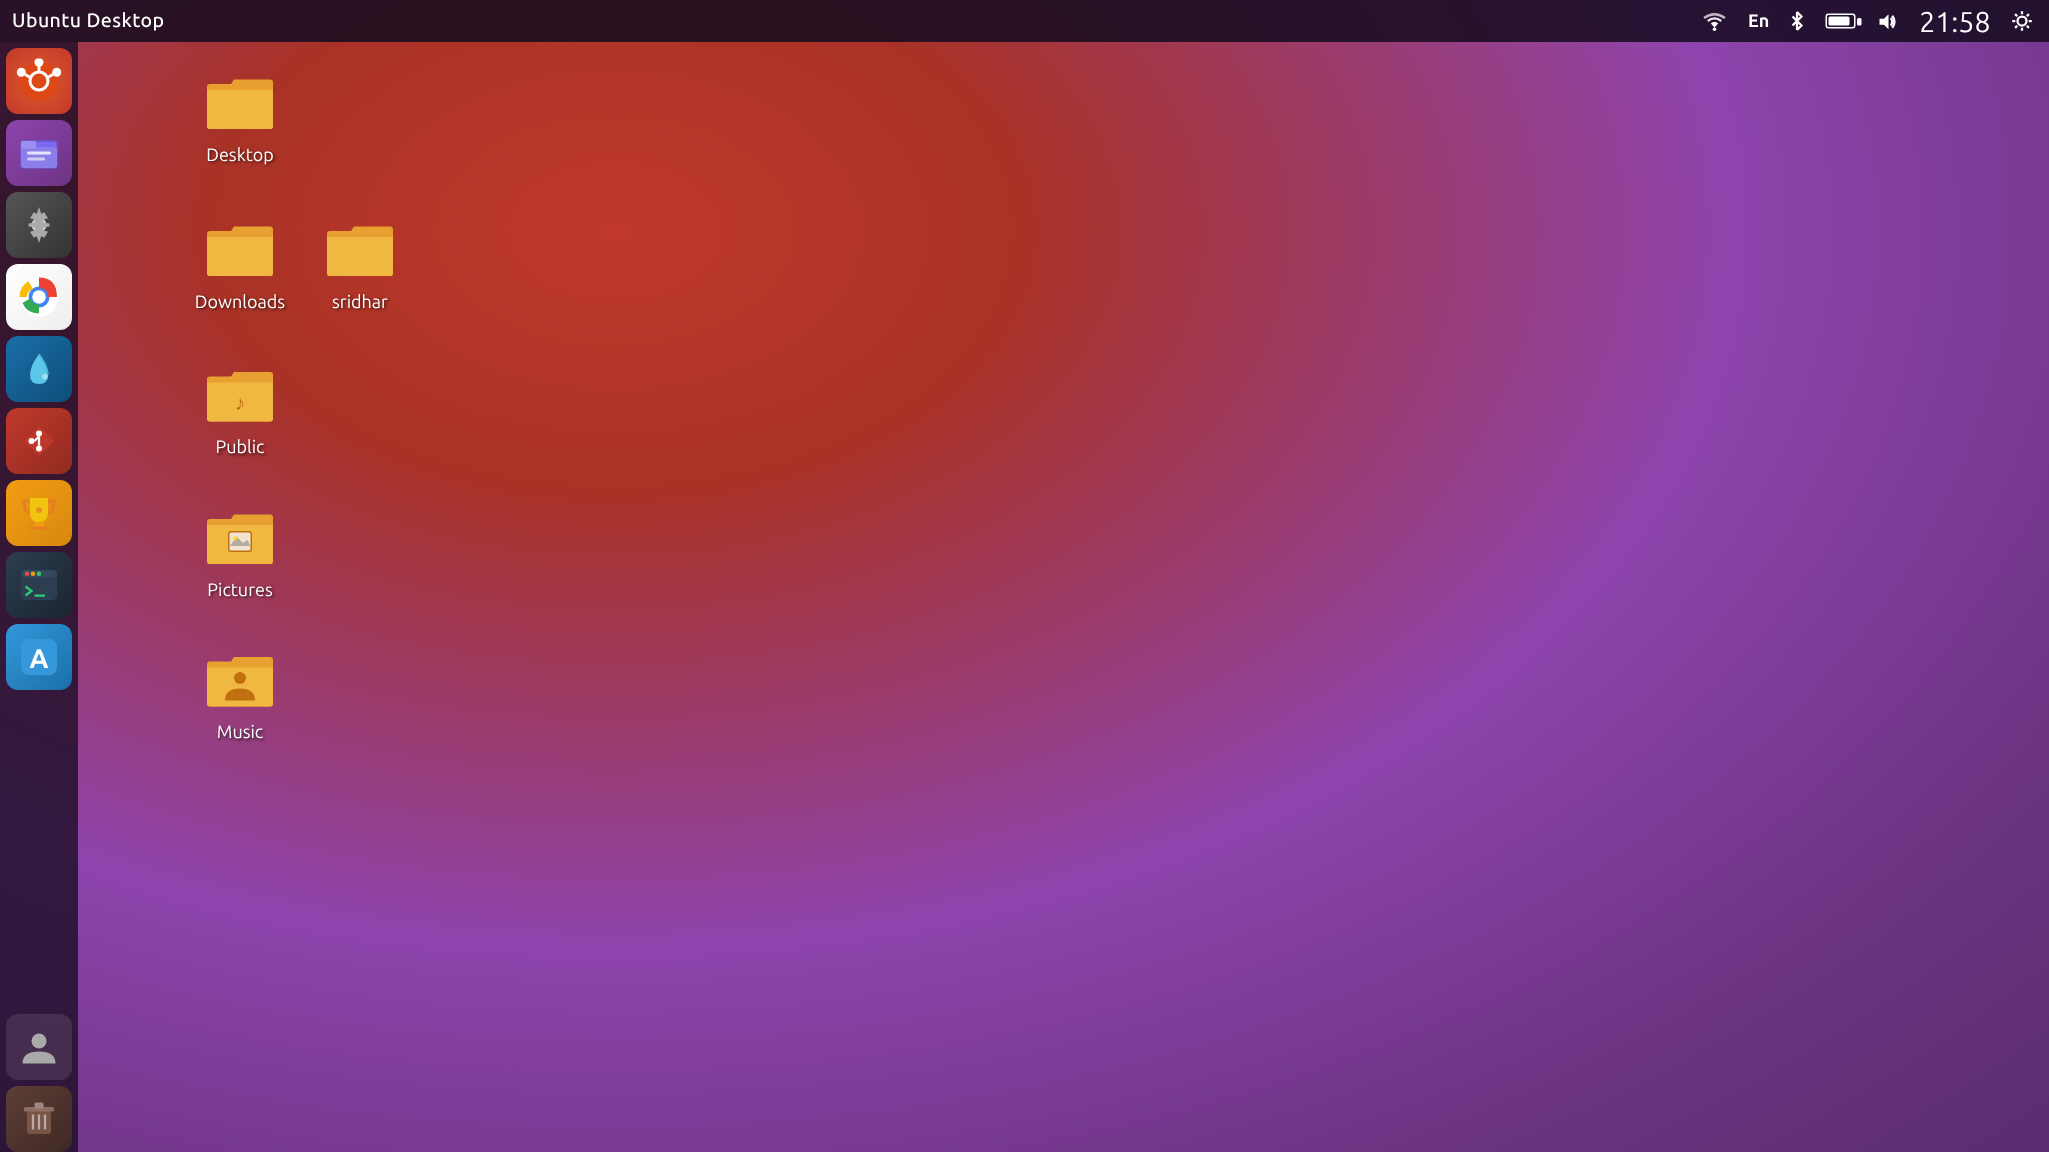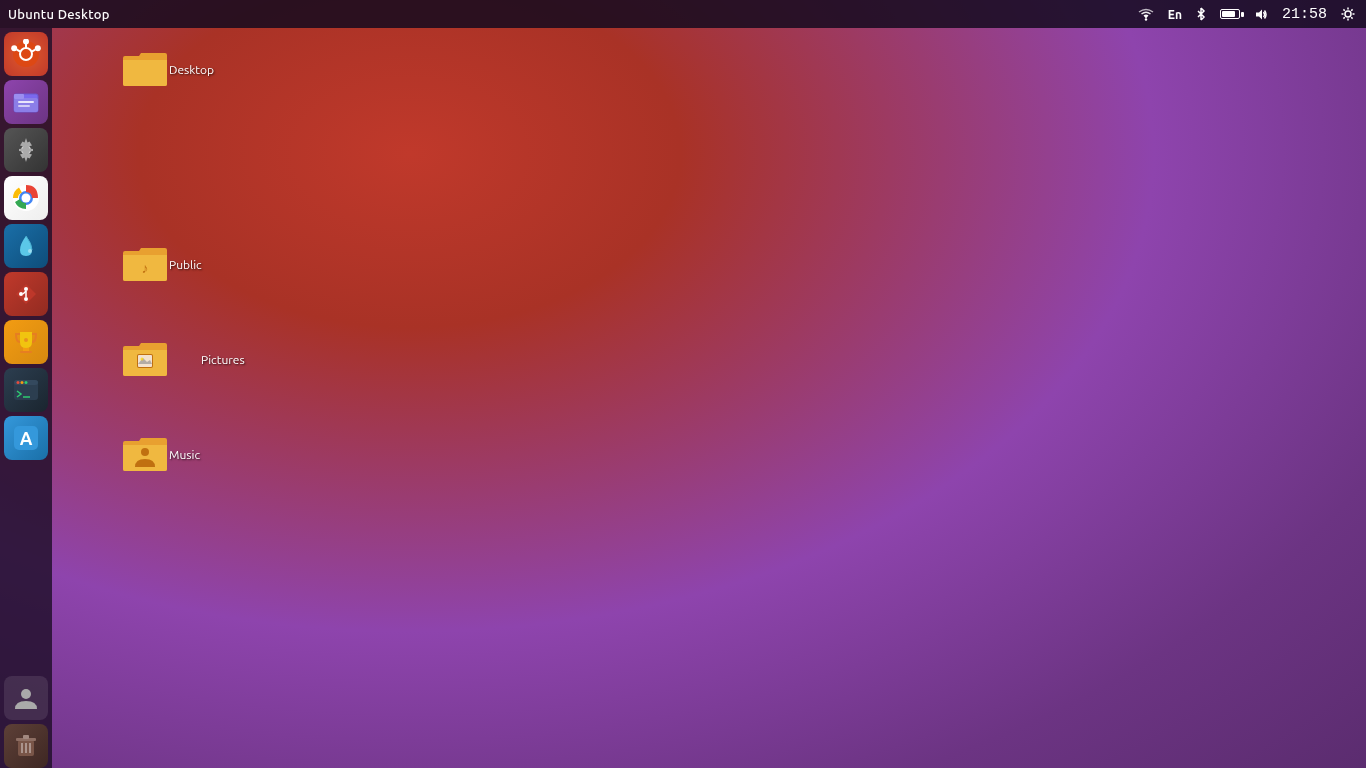--- a/index.html
+++ b/index.html
@@ -129,21 +129,21 @@
       position: absolute;
       top: 28px;
       left: 52px;
       right: 0;
       bottom: 0;
       padding: 10px;
     }
 
     .desktop-icon {
       display: inline-flex;
-      flex-direction: row;
+      flex-direction: column;
       align-items: center;
       width: 90px;
       cursor: pointer;
       padding: 6px;
       border-radius: 4px;
       position: absolute;
     }
 
     .desktop-icon .icon-img {
       width: 48px;
@@ -234,21 +234,21 @@
 
       <div class="tray-item">
         <svg width="14" height="13" viewBox="0 0 14 13" fill="white">
           <path d="M2 4.5 L5 4.5 L8 1.5 L8 11.5 L5 8.5 L2 8.5 Z"></path>
           <path d="M9.5 4 Q11.5 6.5 9.5 9" fill="none" stroke="white" stroke-width="1.5"></path>
           <path d="M10.5 2.5 Q13.5 6.5 10.5 10.5" fill="none" stroke="white" stroke-width="1.5"></path>
         </svg>
       </div>
 
       <div class="tray-item">
-        <span style="font-size:15px;font-family:Liberation Mono, monospace;">21:58</span>
+        <span style="font-size:19px;">21:58</span>
       </div>
 
       <div class="tray-item">
         <svg width="14" height="14" viewBox="0 0 14 14" fill="white">
           <circle cx="7" cy="7" r="3" fill="none" stroke="white" stroke-width="1.5"></circle>
           <path d="M7 0.5 L7 2.5 M7 11.5 L7 13.5 M0.5 7 L2.5 7 M11.5 7 L13.5 7 M2.4 2.4 L3.8 3.8 M10.2 10.2 L11.6 11.6 M11.6 2.4 L10.2 3.8 M3.8 10.2 L2.4 11.6" fill="none" stroke="white" stroke-width="1.5"></path>
         </svg>
       </div>
     </div>
   </div>
@@ -371,35 +371,53 @@
     <div class="desktop-icon" style="left:63px; top:10px;">
       <div class="icon-img">
         <svg class="folder-svg" viewBox="0 0 48 40">
           <path d="M2 10 Q2 8 4 8 L18 8 L20 5 L44 5 Q46 5 46 7 L46 36 Q46 38 44 38 L4 38 Q2 38 2 36 Z" fill="#e8a030"></path>
           <path d="M2 12 L46 12 L46 36 Q46 38 44 38 L4 38 Q2 38 2 36 Z" fill="#f0b840"></path>
         </svg>
       </div>
       <span class="icon-label">Desktop</span>
     </div>
 
-
+    <div class="desktop-icon" style="left:63px; top:108px;">
+      <div class="icon-img">
+        <svg class="folder-svg" viewBox="0 0 48 40">
+          <path d="M2 10 Q2 8 4 8 L18 8 L20 5 L44 5 Q46 5 46 7 L46 36 Q46 38 44 38 L4 38 Q2 38 2 36 Z" fill="#e8a030"></path>
+          <path d="M2 12 L46 12 L46 36 Q46 38 44 38 L4 38 Q2 38 2 36 Z" fill="#f0b840"></path>
+        </svg>
+      </div>
+      <span class="icon-label">Downloads</span>
+    </div>
+
+    <div class="desktop-icon" style="left:143px; top:108px;">
+      <div class="icon-img">
+        <svg class="folder-svg" viewBox="0 0 48 40">
+          <path d="M2 10 Q2 8 4 8 L18 8 L20 5 L44 5 Q46 5 46 7 L46 36 Q46 38 44 38 L4 38 Q2 38 2 36 Z" fill="#e8a030"></path>
+          <path d="M2 12 L46 12 L46 36 Q46 38 44 38 L4 38 Q2 38 2 36 Z" fill="#f0b840"></path>
+        </svg>
+      </div>
+      <span class="icon-label">sridhar</span>
+    </div>
 
     <div class="desktop-icon" style="left:63px; top:205px;">
       <div class="icon-img">
         <svg class="folder-svg" viewBox="0 0 48 40">
           <path d="M2 10 Q2 8 4 8 L18 8 L20 5 L44 5 Q46 5 46 7 L46 36 Q46 38 44 38 L4 38 Q2 38 2 36 Z" fill="#e8a030"></path>
           <path d="M2 12 L46 12 L46 36 Q46 38 44 38 L4 38 Q2 38 2 36 Z" fill="#f0b840"></path>
 
           <text x="24" y="30" text-anchor="middle" font-size="14" fill="#c07010">♪</text>
         </svg>
       </div>
       <span class="icon-label">Public</span>
     </div>
 
-    <div class="desktop-icon" style="left:63px; top:300px;gap:32px;">
+    <div class="desktop-icon" style="left:63px; top:300px;">
       <div class="icon-img">
         <svg class="folder-svg" viewBox="0 0 48 40">
           <path d="M2 10 Q2 8 4 8 L18 8 L20 5 L44 5 Q46 5 46 7 L46 36 Q46 38 44 38 L4 38 Q2 38 2 36 Z" fill="#e8a030"></path>
           <path d="M2 12 L46 12 L46 36 Q46 38 44 38 L4 38 Q2 38 2 36 Z" fill="#f0b840"></path>
 
           <rect x="16" y="16" width="16" height="14" rx="2" fill="#c07010"></rect>
           <rect x="17" y="17" width="14" height="12" rx="1" fill="#fff" opacity="0.8"></rect>
           <path d="M17 26 L22 20 L26 24 L29 22 L31 26 Z" fill="#888" opacity="0.6"></path>
           <circle cx="21" cy="21" r="1.5" fill="#ffd700" opacity="0.7"></circle>
         </svg>

